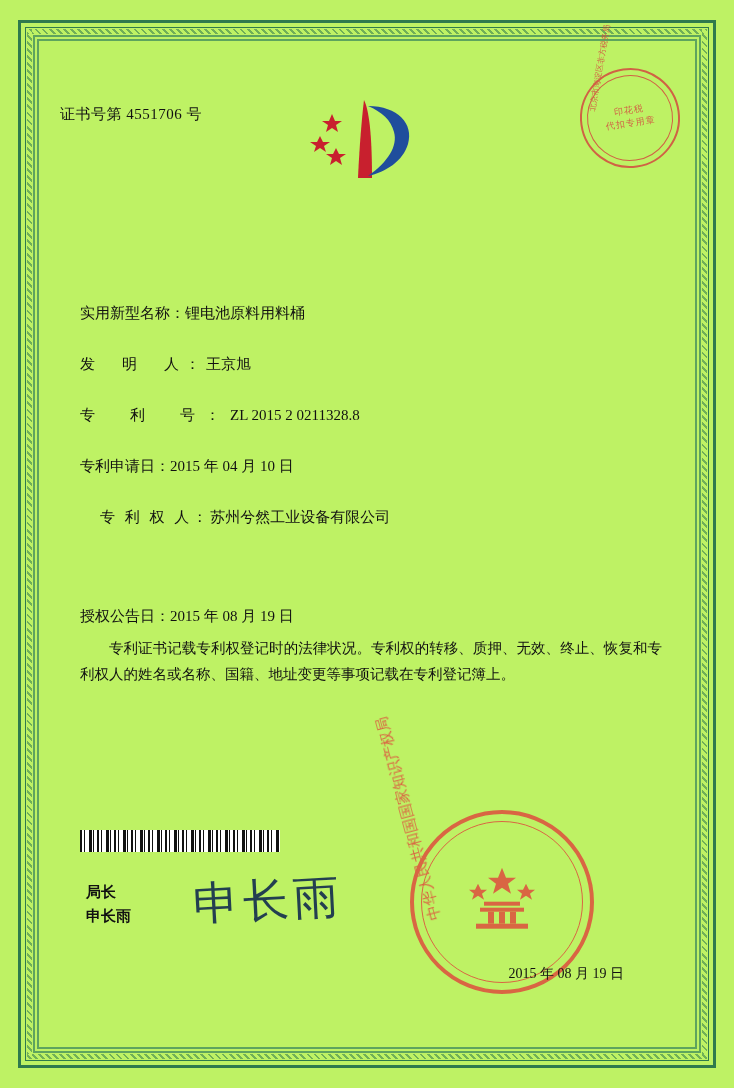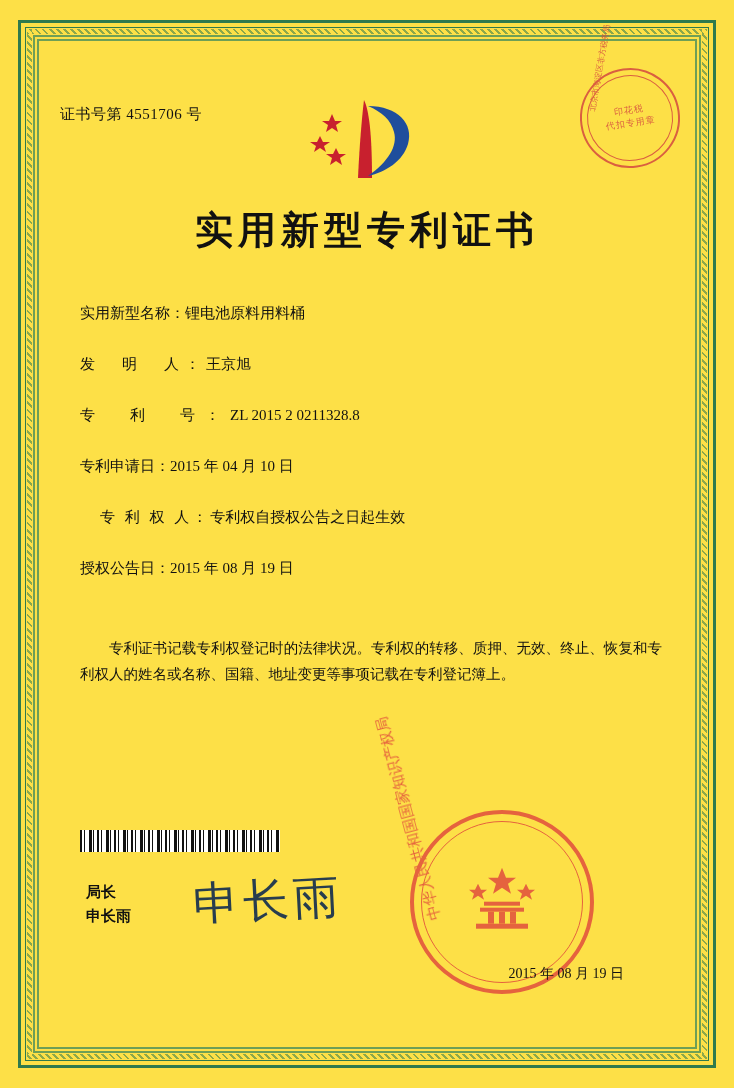--- a/index.html
+++ b/index.html
@@ -12,21 +12,21 @@
     height: 1088px;
     font-family: "Liberation Serif", serif;
     color: #1a1a1a;
     overflow: hidden;
     position: relative;
   }
 
   .page {
     position: absolute;
     inset: 0;
-    background: #fde047;
+    background: #bef264;
   }
 
   
   .frame-outer {
     position: absolute;
     left: 18px;
     top: 20px;
     right: 18px;
     bottom: 20px;
     border: 3px solid #2f7a4d;
@@ -173,21 +173,21 @@
   .field-label {
     display: inline-block;
   }
   .field-value {
     display: inline;
   }
   .f-inventor .field-label { letter-spacing: 6px; }
   .f-patentno .field-label { letter-spacing: 10px; }
   .f-appdate .field-label { letter-spacing: 0px; }
   .f-holder .field-label { letter-spacing: 3px; margin-left: 20px; }
-  .f-grantdate .field-label { letter-spacing: 0px; }
+  .f-grantdate .field-label { letter-spacing: 0px; margin-top: 48px; }
 
   
   .body-text {
     position: absolute;
     left: 32px;
     right: 24px;
     top: 585px;
     font-size: 14.5px;
     line-height: 26px;
     color: #111;
@@ -317,37 +317,36 @@
       <div class="ring"></div>
       <div class="arc-text">
         <span style="transform: rotate(-72deg) translate(0,-44px) rotate(0deg);">北京市海淀区非方税务局</span>
       </div>
       <div class="center-lines">
         <div>印花税</div>
         <div>代扣专用章</div>
       </div>
     </div>
 
-    <div class="title">实用新型专利证书</div>
 
     <div class="fields">
       <div class="field-row f-name">
         <span class="field-label">实用新型名称：</span><span class="field-value">锂电池原料用料桶</span>
       </div>
       <div class="field-row f-inventor">
         <span class="field-label">发　明　人：</span><span class="field-value">王京旭</span>
       </div>
       <div class="field-row f-patentno">
         <span class="field-label">专　利　号：</span><span class="field-value">ZL 2015 2 0211328.8</span>
       </div>
       <div class="field-row f-appdate">
         <span class="field-label">专利申请日：</span><span class="field-value">2015 年 04 月 10 日</span>
       </div>
       <div class="field-row f-holder">
-        <span class="field-label">专 利 权 人：</span><span class="field-value">专利权自授权公告之日起生效</span>
+        <span class="field-label">专 利 权 人：</span><span class="field-value">苏州兮然工业设备有限公司</span>
       </div>
       <div class="field-row f-grantdate">
         <span class="field-label">授权公告日：</span><span class="field-value">2015 年 08 月 19 日</span>
       </div>
     </div>
 
     <div class="body-text">
       <p>专利证书记载专利权登记时的法律状况。专利权的转移、质押、无效、终止、恢复和专利权人的姓名或名称、国籍、地址变更等事项记载在专利登记簿上。</p>
     </div>
 

